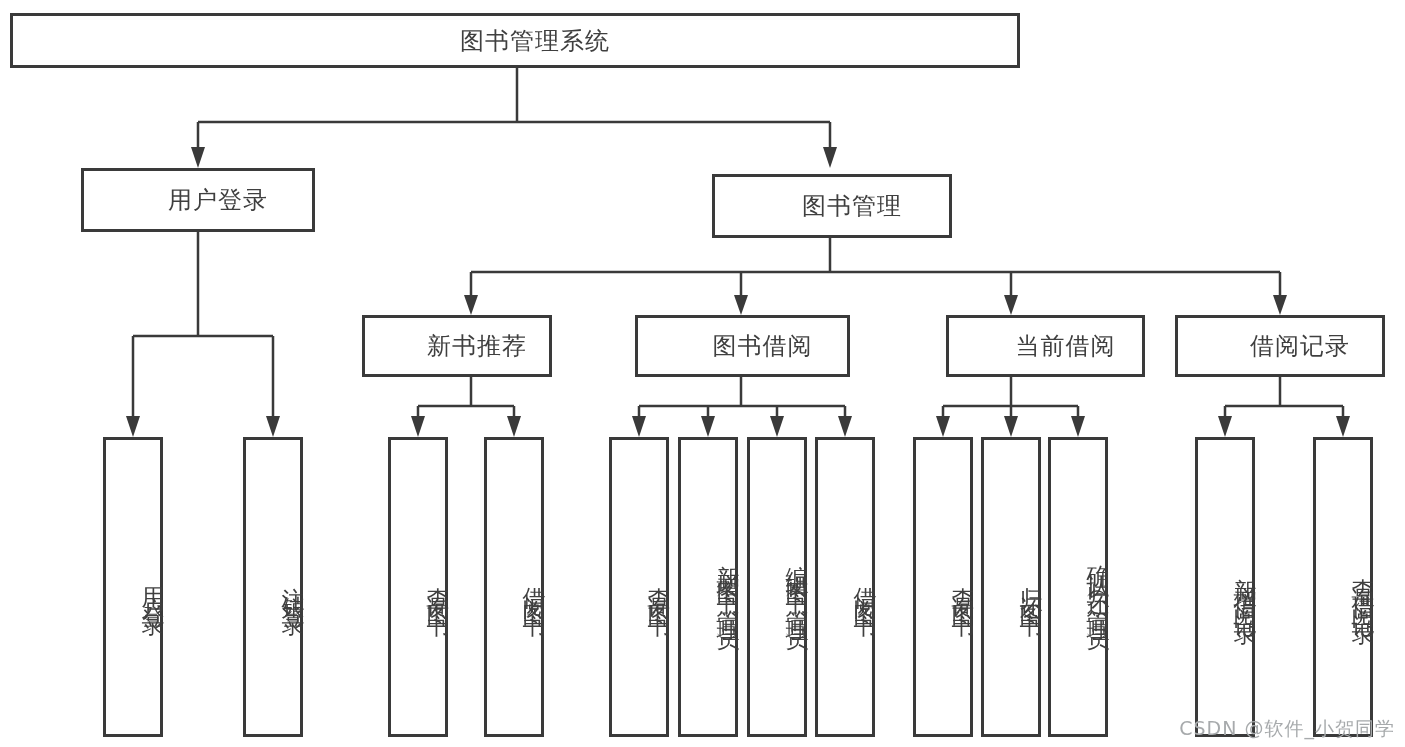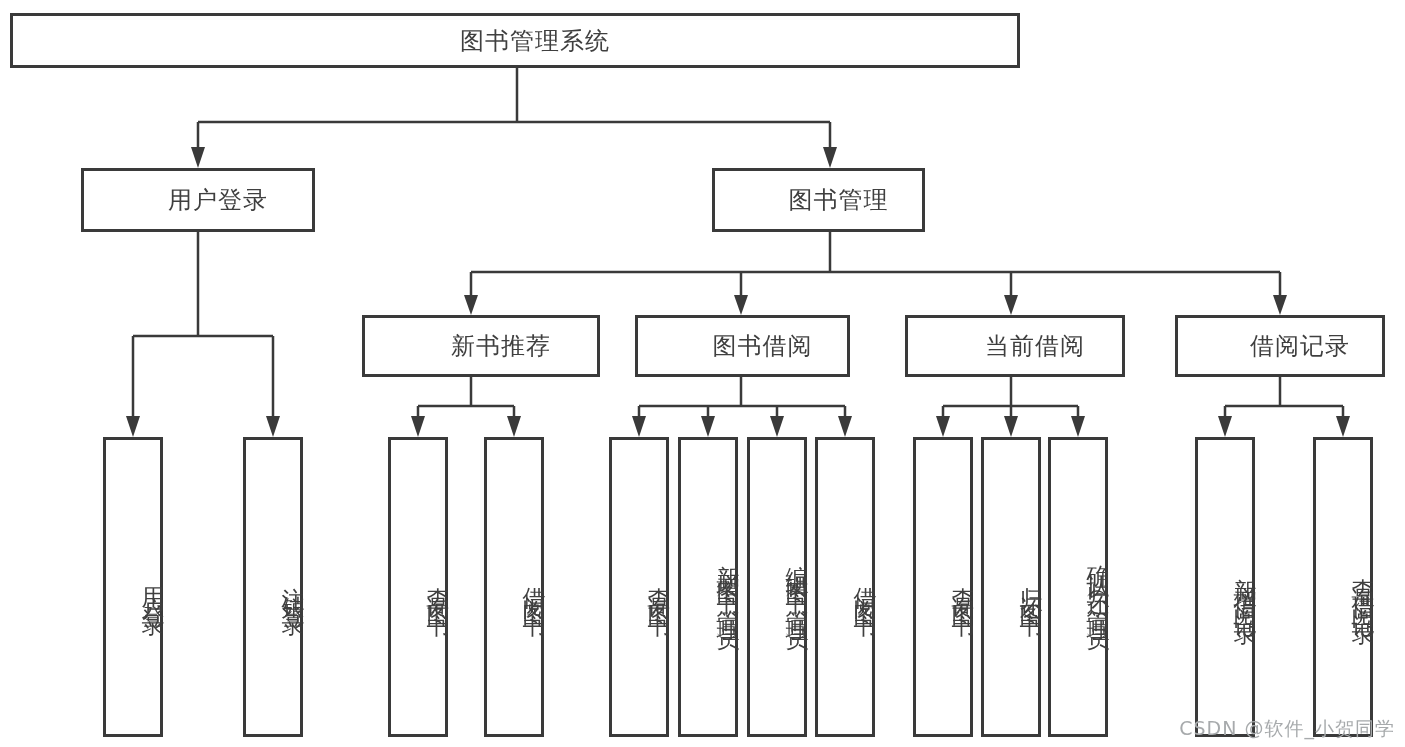--- a/index.html
+++ b/index.html
@@ -12,26 +12,26 @@
     position:absolute;box-sizing:border-box;background:var(--bg,#ffffff);
     border:3px solid var(--line,#3a3a3a);color:var(--text,#3f3f3f);
     display:flex;align-items:center;justify-content:center;
     font-size:24px;letter-spacing:1px;line-height:1;padding-left:40px;
   }
   
   .b-root{left:10px;top:13px;width:1010px;height:55px;}
   
   .b-l2{top:168px;height:64px;}
   .b-userlogin{left:81px;width:234px;}
-  .b-bookmgmt{left:712px;width:213px;}
+  .b-bookmgmt{left:712px;width:240px;margin-top:6px;}
   
   .b-l3{top:315px;height:62px;}
-  .b-newrec {left:362px;width:238px;text-align:center;}
+  .b-newrec {left:362px;width:190px;text-align:center;}
   .b-borrow {left:635px;width:215px;}
-  .b-current{left:905px;width:220px;}
+  .b-current{left:946px;width:199px;}
   .b-records{left:1175px;width:210px;}
   
   .vbox{top:437px;height:300px;width:60px;font-size:23px;}
   .vbox span{
     writing-mode:vertical-rl;text-orientation:mixed;
     letter-spacing:9px;white-space:nowrap;
   }
   .v-a1{left:103px;} .v-a2{left:243px;}
   .v-b1{left:388px;} .v-b2{left:484px;}
   .v-c1{left:609px;} .v-c2{left:678px;} .v-c3{left:747px;} .v-c4{left:815px;}

